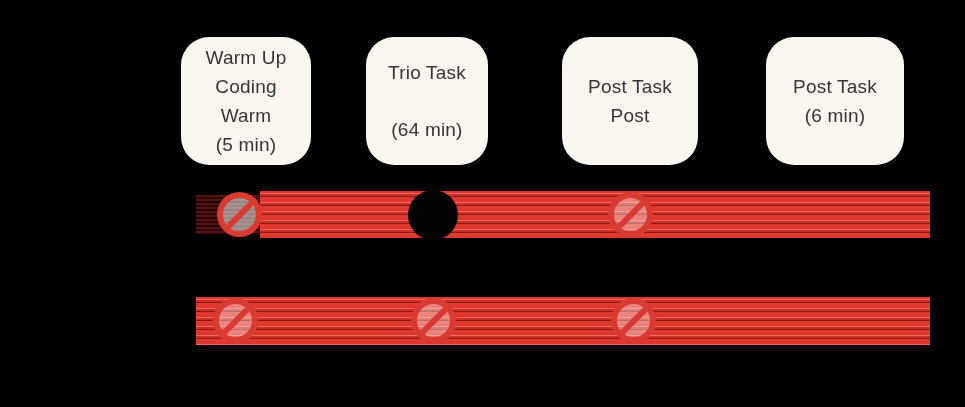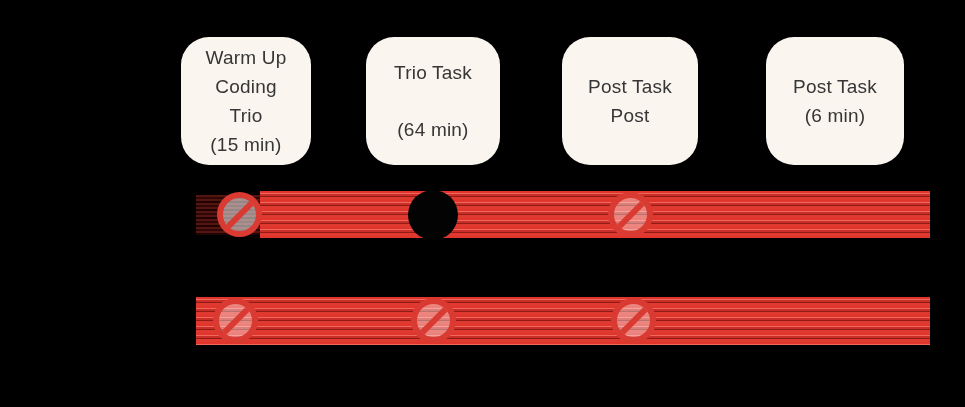--- a/index.html
+++ b/index.html
@@ -48,25 +48,25 @@
   }
 </style>
 </head>
 <body>
 
 <div class="canvas">
 
   <div class="task-box" style="left:181px;width:130px;">
     <div>Warm Up</div>
     <div>Coding</div>
-    <div>Trio</div>
-    <div>(15 min)</div>
+    <div>Warm</div>
+    <div>(5 min)</div>
   </div>
 
-  <div class="task-box" style="left:366px;width:134px;gap:28px;">
+  <div class="task-box" style="left:366px;width:122px;gap:28px;">
     <div>Trio Task</div>
     <div>(64 min)</div>
   </div>
 
   <div class="task-box" style="left:562px;width:136px;">
     <div>Post Task</div>
     <div>Post</div>
   </div>
 
   <div class="task-box" style="left:766px;width:138px;">

